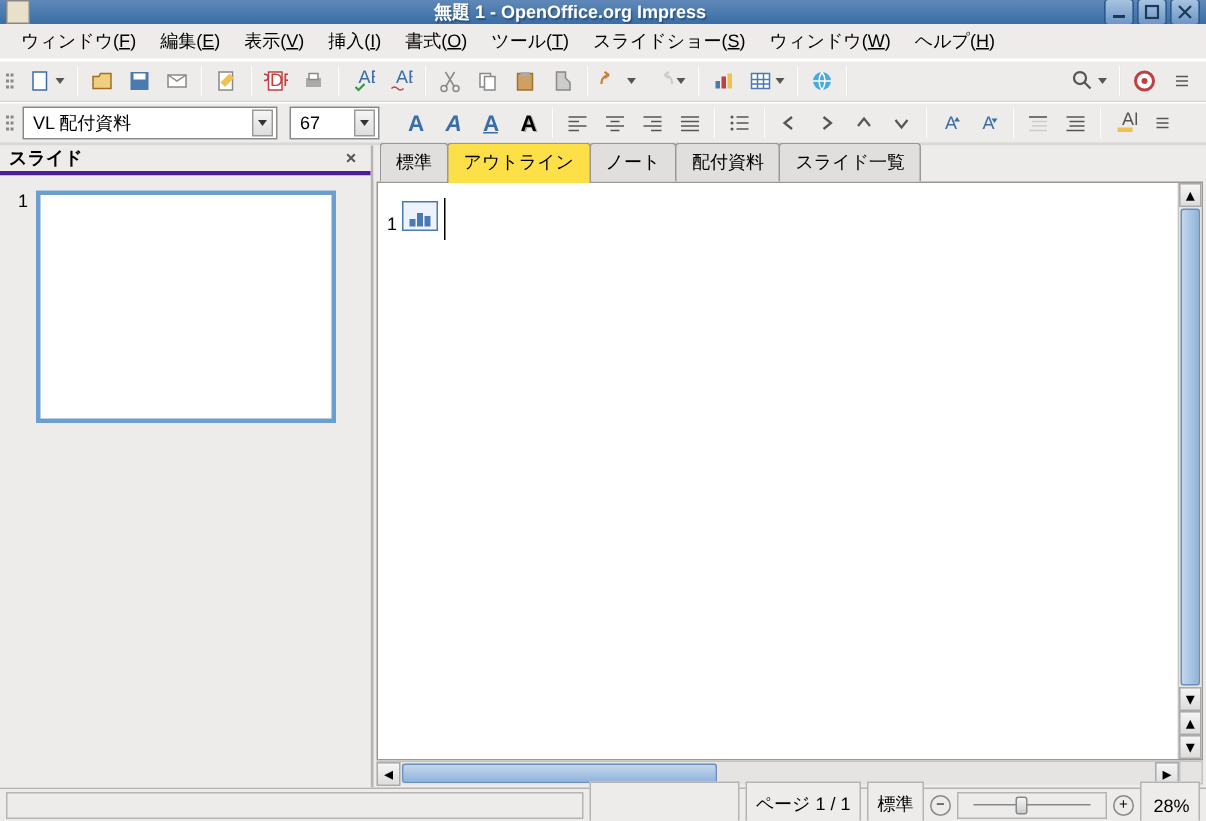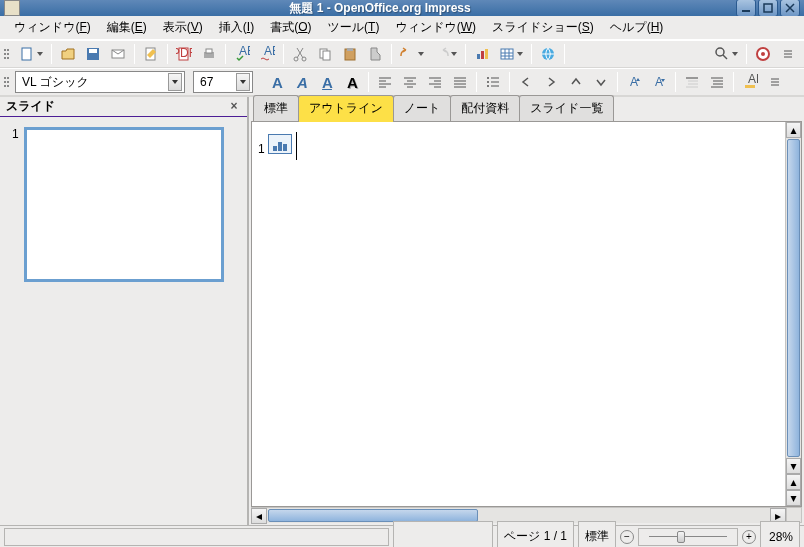--- a/index.html
+++ b/index.html
@@ -23,21 +23,21 @@
 .sep{width:1px;height:20px;background:#b5b4b2;margin:0 3px;border-right:1px solid #fff}
 .grip{width:8px;height:22px;display:flex;flex-direction:column;justify-content:center;gap:2px;margin-right:2px}
 .grip span{width:2px;height:2px;background:#888;box-shadow:3px 0 #888}
 
 .combo{height:22px;background:#fff;border:1px solid #888;display:flex;align-items:center;padding:0 2px 0 6px}
 .combo .dd-btn{width:14px;height:18px;background:linear-gradient(#f5f5f5,#ddd);border:1px solid #999;display:flex;align-items:center;justify-content:center;margin-left:4px}
 .combo .dd-btn::after{content:"";border-left:3px solid transparent;border-right:3px solid transparent;border-top:4px solid #333}
 
 .main{flex:1;display:flex;min-height:0;background:#edeceb;border-top:1px solid #d8d7d5}
 .slidepanel{width:249px;display:flex;flex-direction:column;border-right:2px solid #b5b4b2}
-.panel-hdr{height:20px;display:flex;align-items:center;padding:0 6px;font-weight:bold;background:#edeceb;border-bottom:1px solid #4c1d95}
+.panel-hdr{height:20px;display:flex;align-items:center;padding:0 6px;font-weight:bold;background:#edeceb;border-bottom:3px solid #4c1d95}
 .panel-hdr .close{margin-left:auto;width:14px;height:14px;text-align:center;line-height:12px;color:#555}
 .slide-list{flex:1;background:#edeceb;padding:10px;position:relative}
 .slide-num{position:absolute;left:12px;top:10px}
 .slide-thumb{width:200px;height:155px;background:#fff;border:3px solid #6b9fd0;margin-left:14px}
 .page-lbl{text-align:right;padding:4px 14px 0 0}
 
 .work{flex:1;display:flex;flex-direction:column;min-width:0}
 .viewtabs{height:24px;display:flex;align-items:flex-end;padding:2px 4px 0;gap:0;background:#edeceb}
 .vtab{padding:4px 10px;background:#e0dfde;border:1px solid #9a9896;border-bottom:none;border-radius:3px 3px 0 0;margin-right:-1px;position:relative}
 .vtab.active{background:#fde047;z-index:2;padding-bottom:5px;margin-bottom:-1px}
@@ -87,22 +87,22 @@
     </div>
 </div>
 
 <div class="menubar">
   <span class="menu-item"><span>ウィンドウ</span>(<u>F</u>)</span>
   <span class="menu-item"><span>編集</span>(<u>E</u>)</span>
   <span class="menu-item"><span>表示</span>(<u>V</u>)</span>
   <span class="menu-item"><span>挿入</span>(<u>I</u>)</span>
   <span class="menu-item"><span>書式</span>(<u>O</u>)</span>
   <span class="menu-item"><span>ツール</span>(<u>T</u>)</span>
+  <span class="menu-item"><span>スライドショー</span>(<u>S</u>)</span>
   <span class="menu-item"><span>ウィンドウ</span>(<u>W</u>)</span>
-  <span class="menu-item"><span>スライドショー</span>(<u>S</u>)</span>
   <span class="menu-item"><span>ヘルプ</span>(<u>H</u>)</span>
 </div>
 
 <div class="toolbar">
   <div class="grip">
       <span></span>
       <span></span>
       <span></span>
     </div>
   <div class="tool-btn dd">
@@ -240,21 +240,21 @@
     </div>
 </div>
 
 <div class="toolbar">
   <div class="grip">
       <span></span>
       <span></span>
       <span></span>
     </div>
   <div class="combo" style="width:170px">
-    <span>VL ゴシック</span>
+    <span>VL 配付資料</span>
     <div style="flex:1"></div>
     <div class="dd-btn"></div>
   </div>
   <div style="width:6px"></div>
   <div class="combo" style="width:60px">
     <span>67</span>
     <div style="flex:1"></div>
     <div class="dd-btn"></div>
   </div>
   <div style="width:10px"></div>

